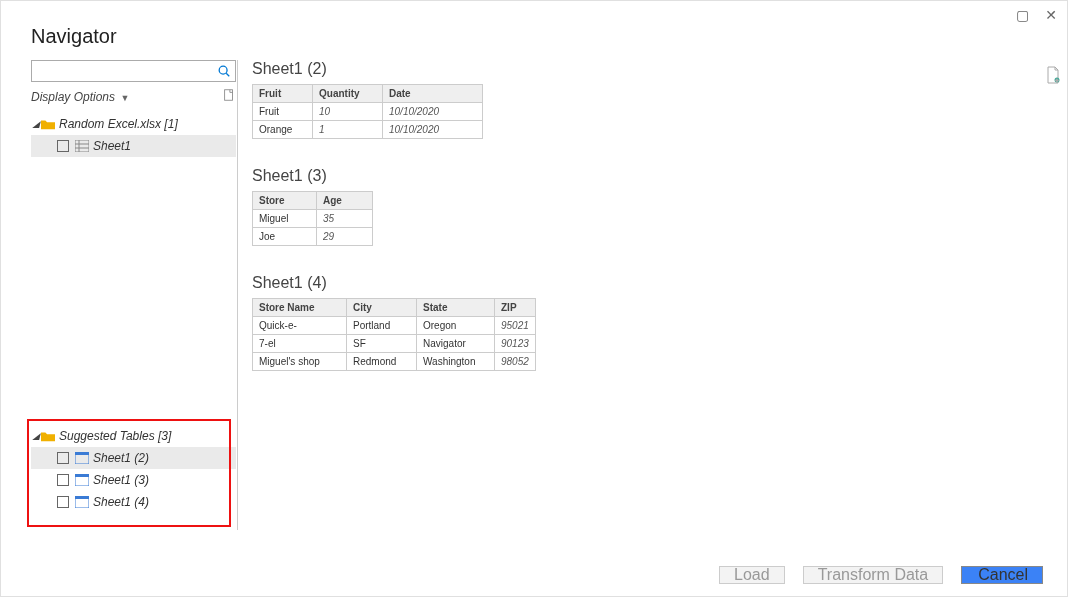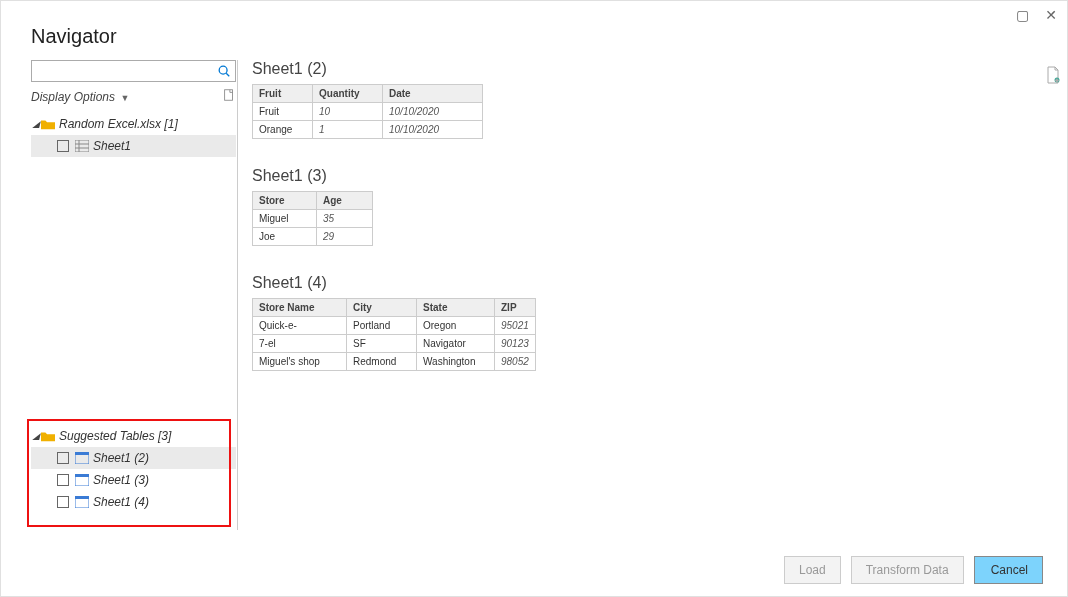--- a/index.html
+++ b/index.html
@@ -136,34 +136,35 @@
     color: #555;
   }
   .footer {
     position: absolute;
     bottom: 12px;
     right: 24px;
     display: flex;
     gap: 10px;
   }
   .btn {
-    height: 28px;
+    height: 18px;
     padding: 0 14px;
     border: 1px solid #ccc;
     background: #f3f3f3;
-    font-size: 12px;
+    font-size: 16px;
     color: #999;
     display: flex;
     align-items: center;
     cursor: pointer;
+    margin-left: 8px;
   }
   .btn.enabled {
     color: #333;
     border-color: #888;
-    background: #7dd3fc;
+    background: #3b82f6;
     padding-left: 16px;
   }
   .suggested-block { margin-top: 268px; }
 </style>
 </head>
 <body>
 
 <div class="titlebar-controls">
   <span>▢</span>
   <span>✕</span>

